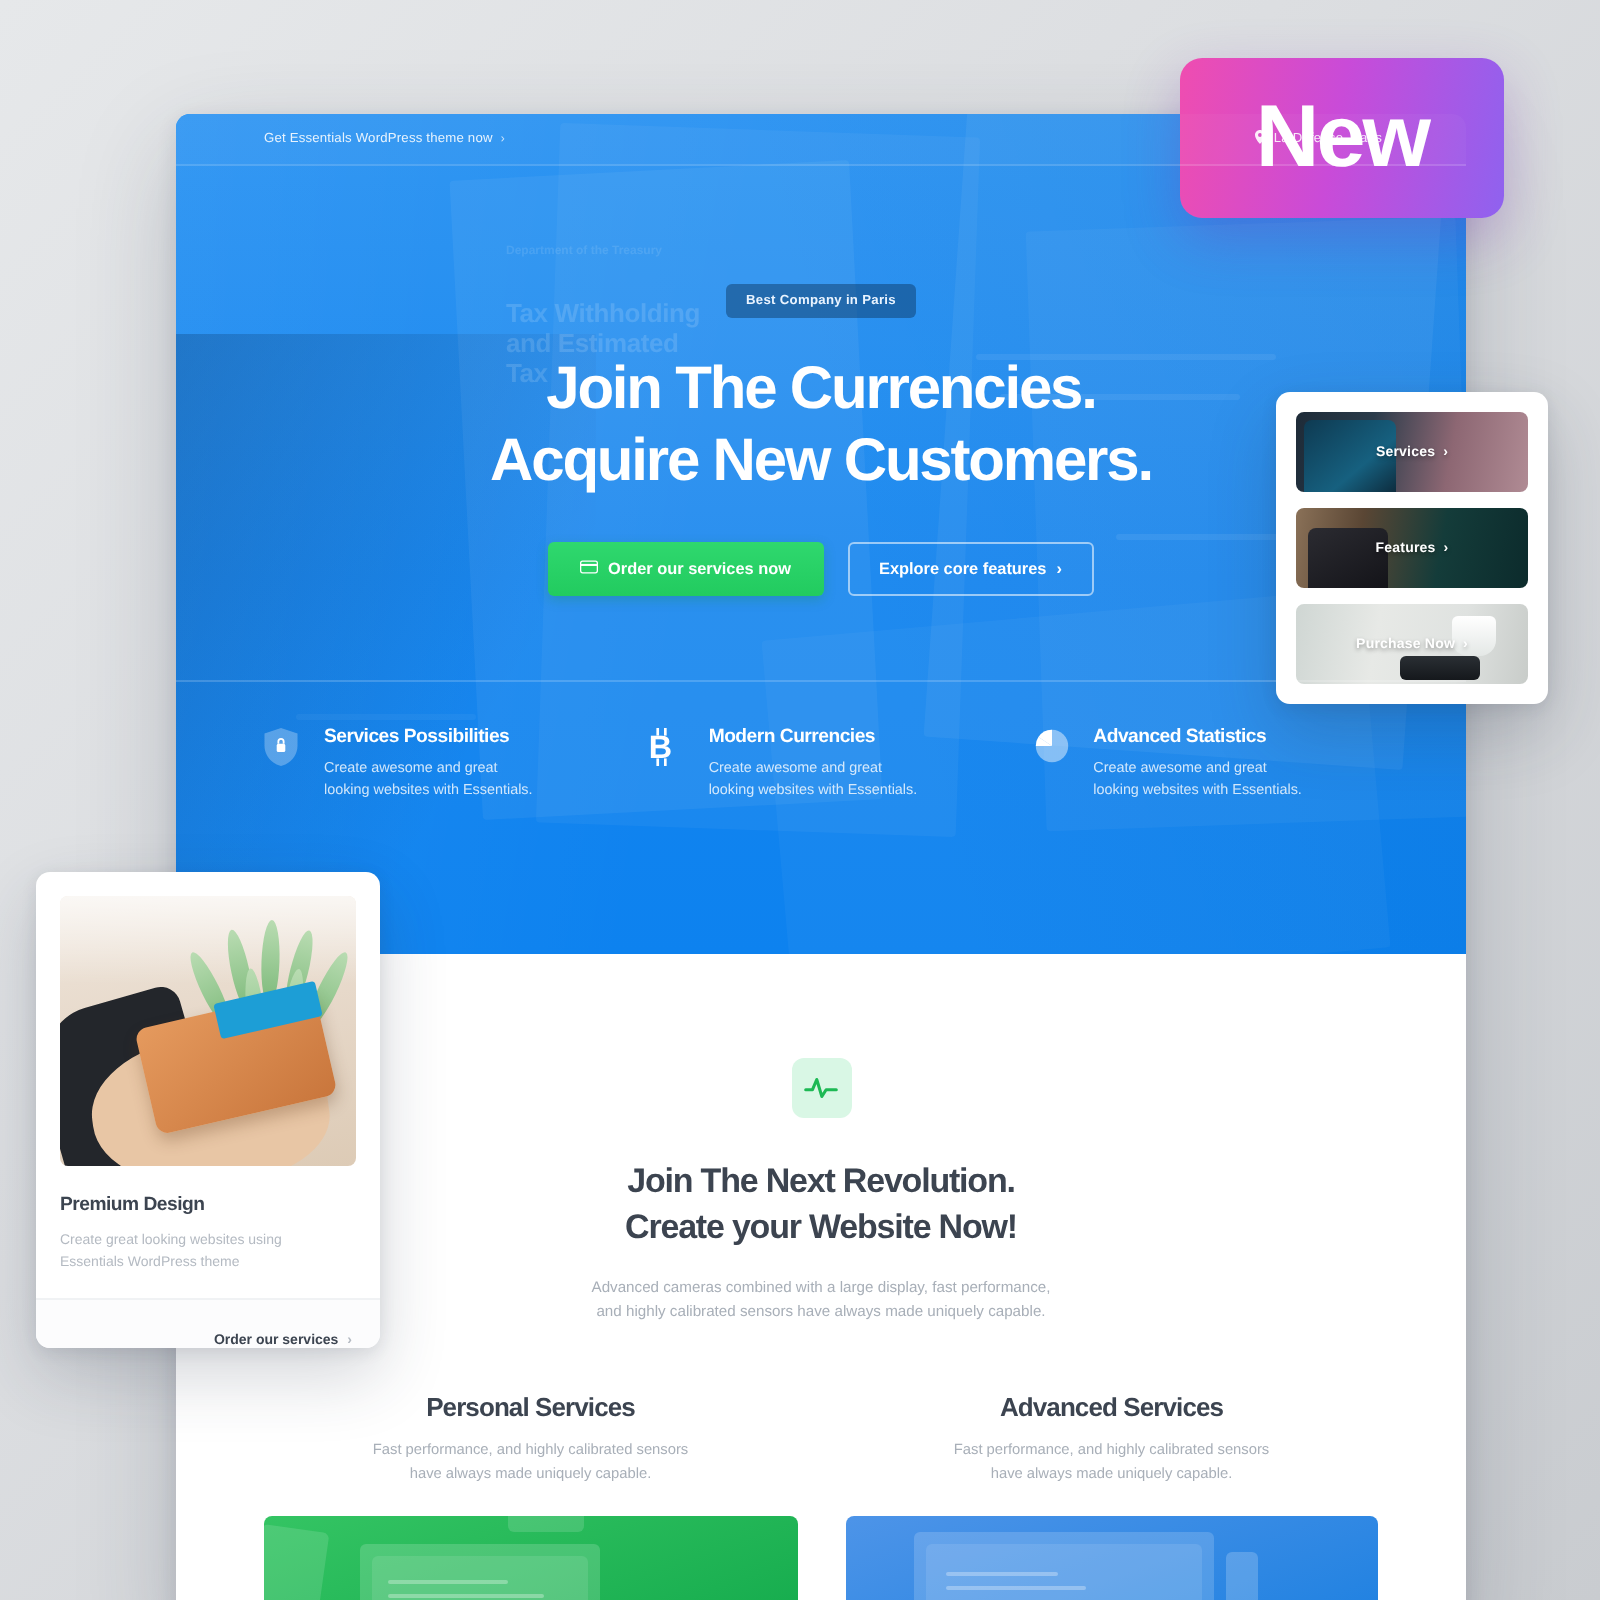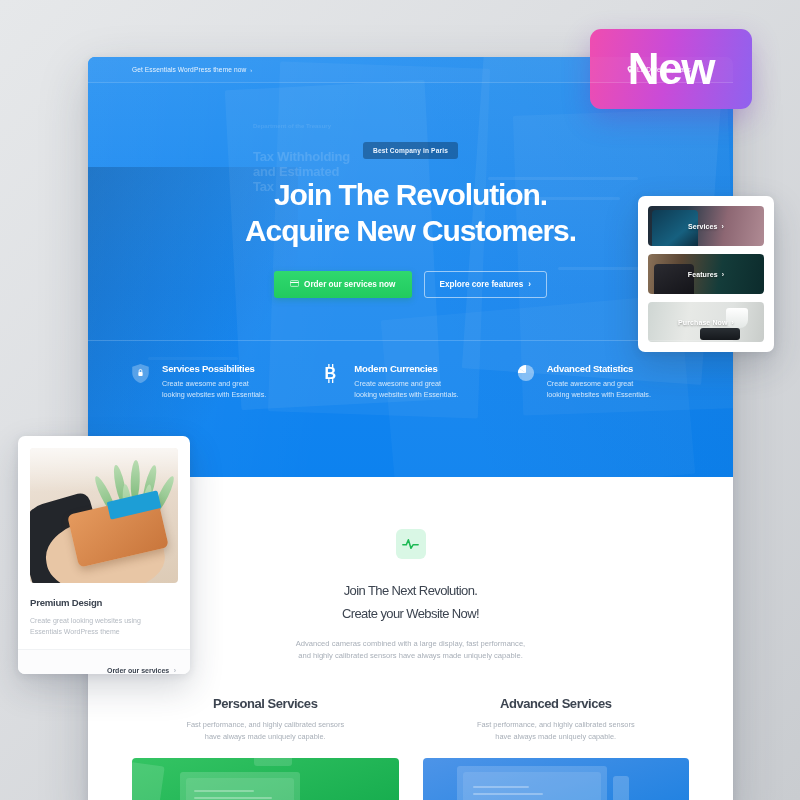--- a/index.html
+++ b/index.html
@@ -168,21 +168,21 @@
     background: #fff; padding-top: 52px; text-align: center;
     height: 340px;
   }
   .pulse-badge {
     width: 30px; height: 30px; margin: 0 auto;
     background: #d9f7e5; border-radius: 6px;
     display: flex; align-items: center; justify-content: center;
   }
   .mid-title {
     margin-top: 20px;
-    color: #3c4450; font-size: 13px; line-height: 23px; font-weight: 400;
+    color: #3c4450; font-size: 17px; line-height: 23px; font-weight: 700;
     letter-spacing: -0.6px;
     text-align: center;
   }
   .mid-desc {
     margin: 13px auto 0; width: 300px;
     color: #a8afb8; font-size: 7.6px; line-height: 12px;
   }
 
   
   .services {
@@ -315,21 +315,21 @@
             </svg>
         </span>
         <span>La Défense, Paris</span>
       </div>
     </div>
 
 
     <div class="hero-inner">
       <div class="hero-badge">Best Company in Paris</div>
       <div class="hero-title">
-        <div>Join The Revolution.</div>
+        <div>Join The Currencies.</div>
         <div>Acquire New Customers.</div>
       </div>
       <div class="hero-btns">
         <div class="btn-green">
           <span>
             <svg width="9" height="7" viewBox="0 0 14 10">
                 <rect x="0.5" y="0.5" width="13" height="9" rx="1.5" fill="none" stroke="#fff" stroke-width="1"></rect>
                 <rect x="0.5" y="2.6" width="13" height="1.6" fill="#fff"></rect>
               </svg>
           </span>

